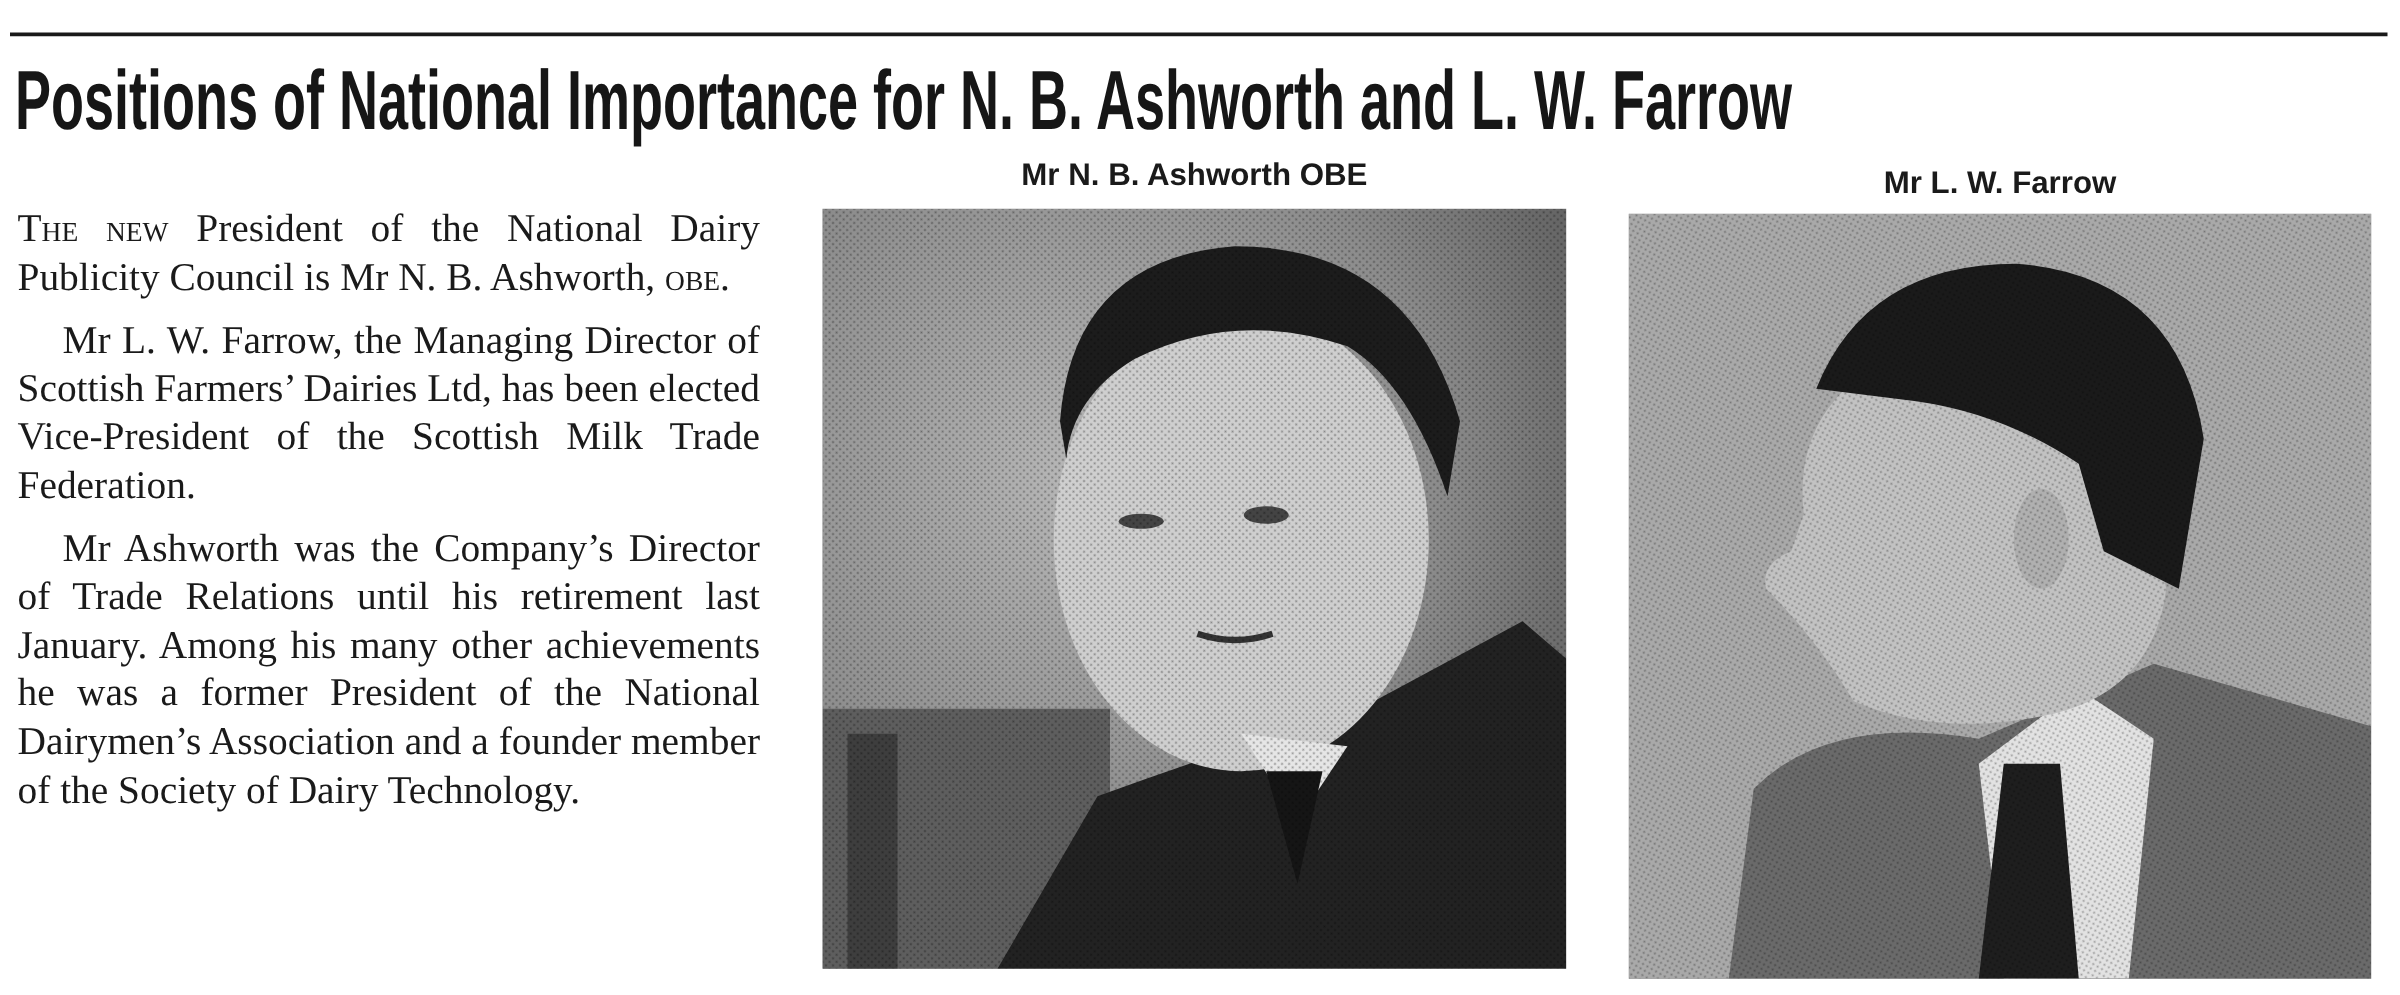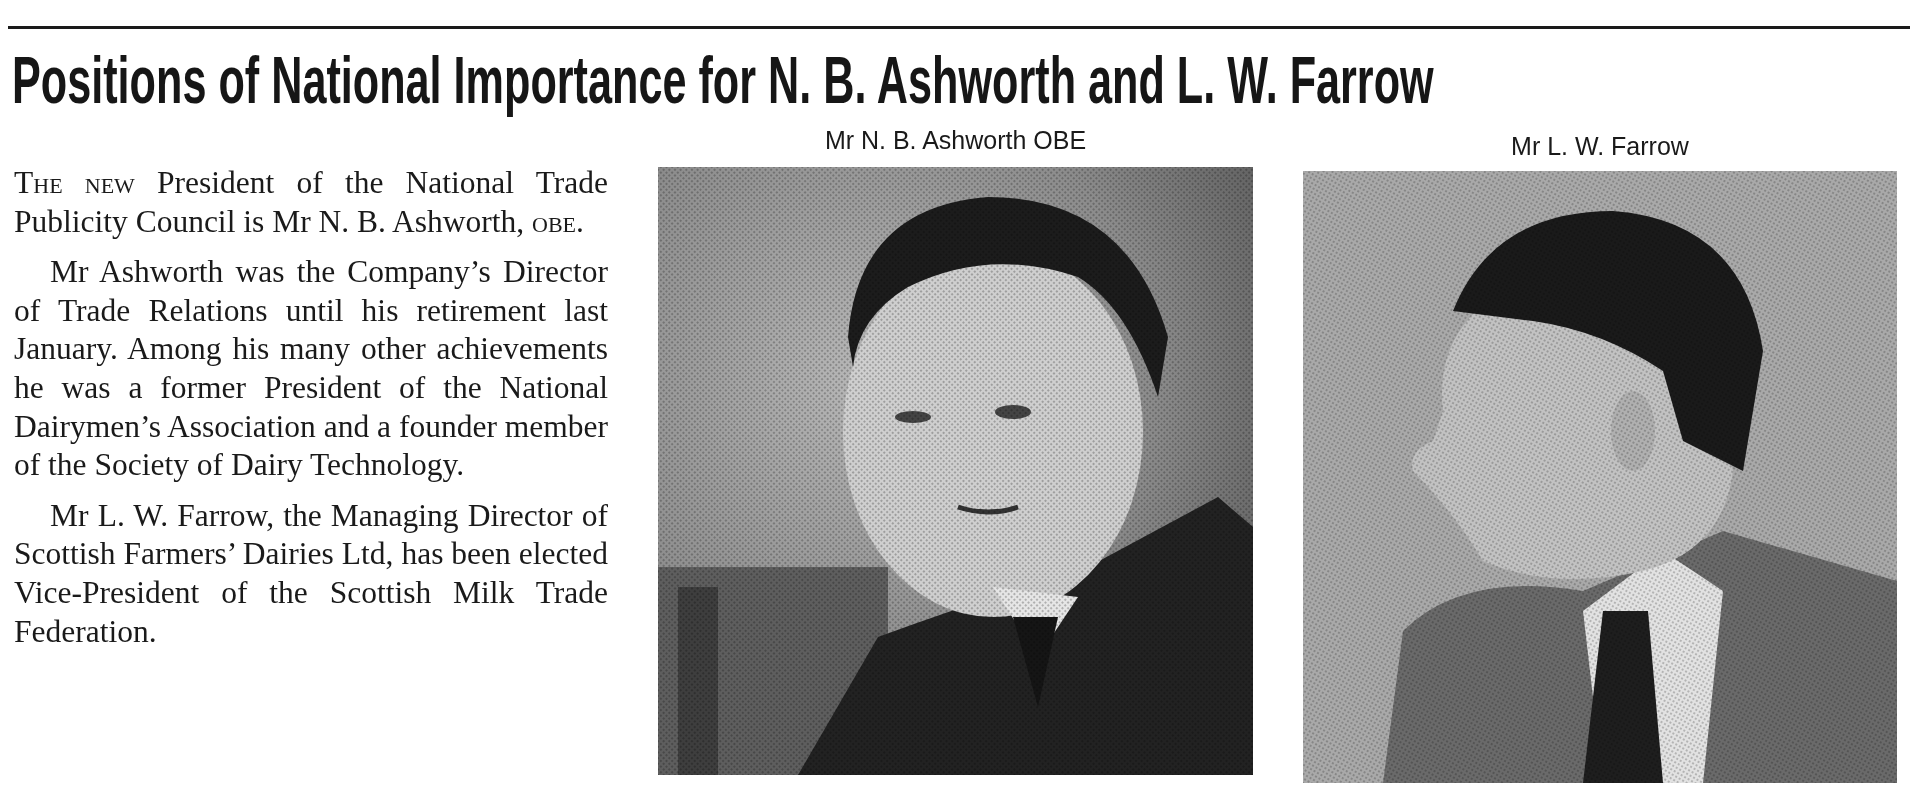--- a/index.html
+++ b/index.html
@@ -14,41 +14,41 @@
   }
   .body-col {
     position: absolute; left: 14px; top: 164px; width: 594px;
     font-family: "Liberation Serif", serif; font-size: 31.5px; line-height: 38.6px;
     color: #1a1a1a; text-align: justify;
   }
   .body-col p { margin: 0 0 12px 0; }
   .body-col p.indent { text-indent: 36px; }
   .sc { font-variant: small-caps; }
   .caption {
-    position: absolute; font-family: "Liberation Sans", sans-serif; font-weight: normal;
+    position: absolute; font-family: "Liberation Sans", sans-serif; font-weight: bold;
     font-size: 25px; line-height: 30px; text-align: center; color: #1a1a1a; white-space: nowrap;
   }
   .cap1 { left: 658px; top: 125px; width: 595px; }
   .cap2 { left: 1303px; top: 131px; width: 594px; }
   .photo { position: absolute; overflow: hidden; background: #8a8a8a; }
   .photo1 { left: 658px; top: 167px; width: 595px; height: 608px; }
   .photo2 { left: 1303px; top: 171px; width: 594px; height: 612px; }
   .photo svg { display: block; width: 100%; height: 100%; }
 </style>
 </head>
 <body>
 
 <div class="rule"></div>
 
 <div class="headline">Positions of National Importance for N. B. Ashworth and L. W. Farrow</div>
 
 <div class="body-col">
-  <p><span class="sc">The new</span><span> President of the National Trade Publicity Council is Mr N. B. Ashworth, </span><span class="sc">obe</span><span>.</span></p>
+  <p><span class="sc">The new</span><span> President of the National Dairy Publicity Council is Mr N. B. Ashworth, </span><span class="sc">obe</span><span>.</span></p>
+  <p class="indent">Mr L. W. Farrow, the Managing Director of Scottish Farmers’ Dairies Ltd, has been elected Vice-President of the Scottish Milk Trade Federation.</p>
   <p class="indent">Mr Ashworth was the Company’s Director of Trade Relations until his retirement last January. Among his many other achievements he was a former President of the National Dairymen’s Association and a founder member of the Society of Dairy Technology.</p>
-  <p class="indent">Mr L. W. Farrow, the Managing Director of Scottish Farmers’ Dairies Ltd, has been elected Vice-President of the Scottish Milk Trade Federation.</p>
 </div>
 
 <div class="caption cap1">Mr N. B. Ashworth OBE</div>
 <div class="photo photo1" title="Portrait photograph of Mr N. B. Ashworth">
   <svg viewBox="0 0 595 608" preserveAspectRatio="none">
     <defs>
       <pattern id="ht1" width="4" height="4" patternUnits="userSpaceOnUse" patternTransform="rotate(45)">
         <rect width="4" height="4" fill="none"></rect>
           <circle cx="2" cy="2" r="0.9" fill="#000" opacity="0.35"></circle>
       </pattern>

